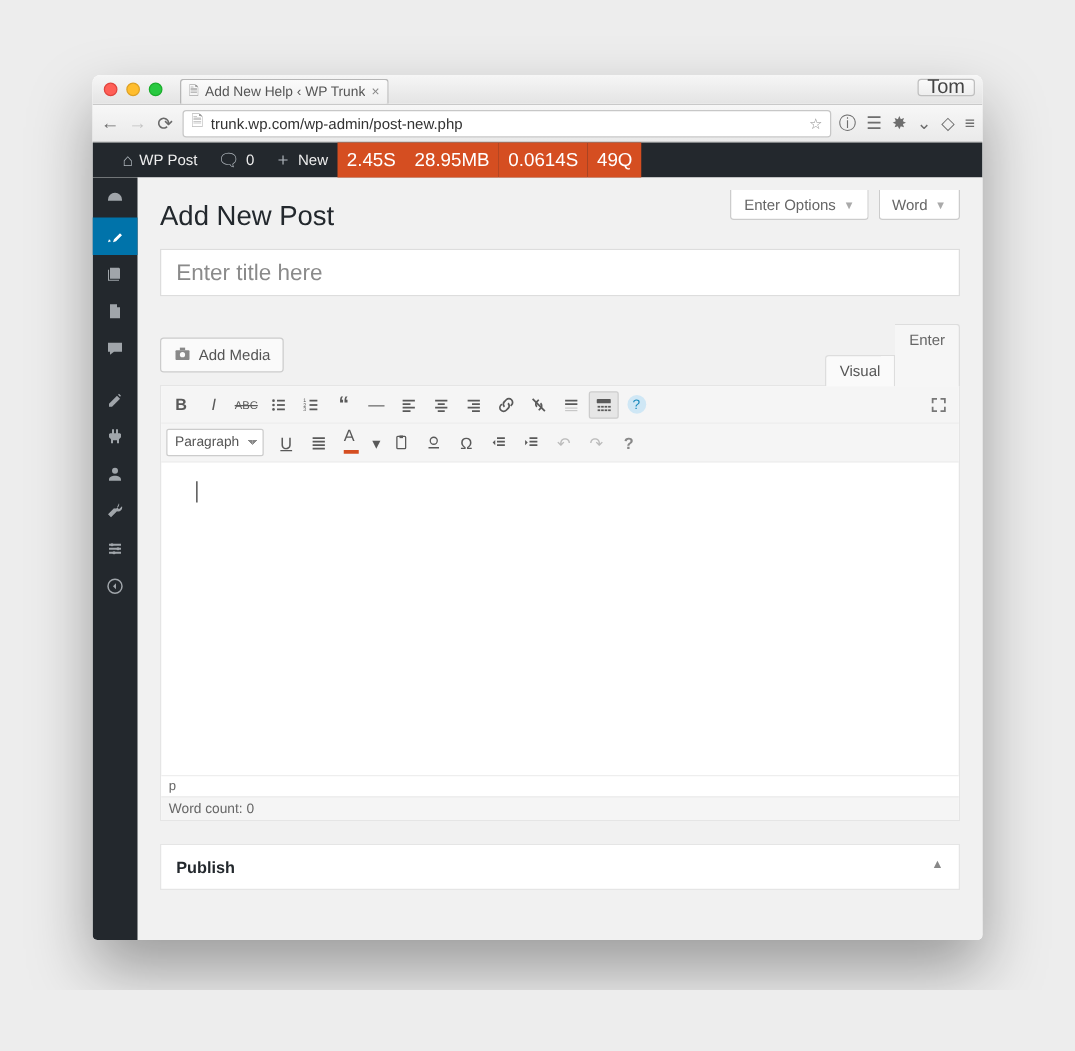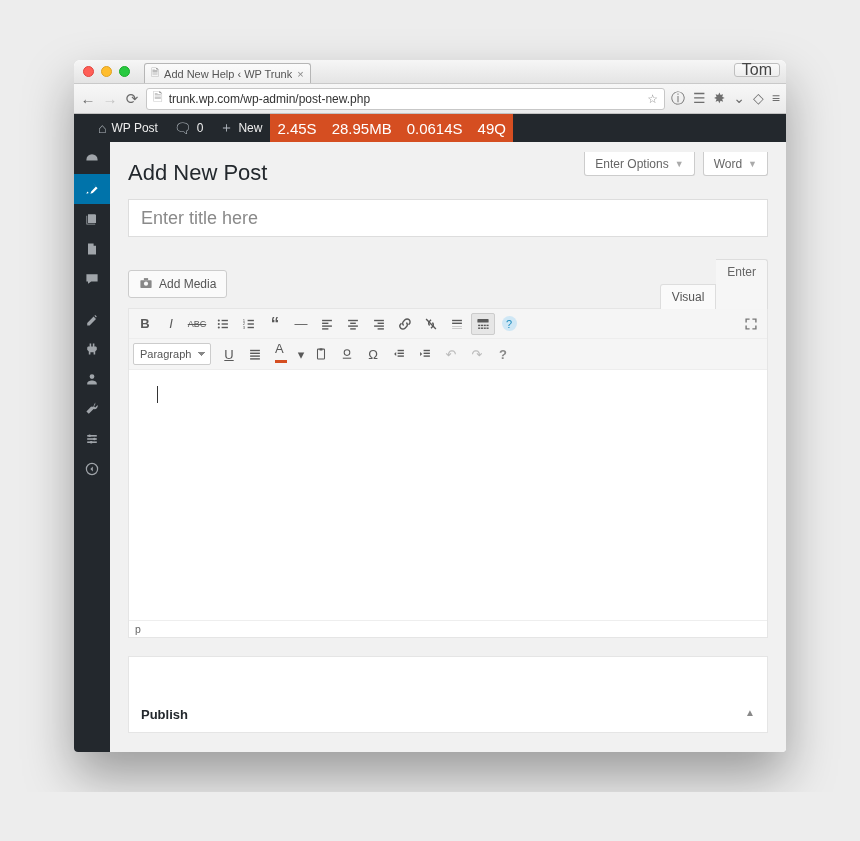--- a/index.html
+++ b/index.html
@@ -142,21 +142,21 @@
   .cursor { display:inline-block; width:1px; height:17px; background:#333; vertical-align:middle; }
 
   .path-bar { border-top:1px solid #eee; font-size:10.5px; color:#666; padding:2px 6px; background:#fff; }
   .wordcount { border-top:1px solid #ececec; background:#f5f5f5; font-size:11px; color:#666; padding:3px 6px; }
 
   .publish-box {
     margin-top:18px; border:1px solid #e5e5e5; background:#fff;
   }
   .publish-box .hndle {
     padding:10px 12px; font-weight:600; font-size:13px; color:#23282d;
-    display:flex; align-items:flex-start;margin-top:40px;
+    display:flex; align-items:flex-start;
   }
   .publish-box .toggle { margin-left:auto; color:#888; font-size:10px; }
 
 </style>
 </head>
 <body>
 
 <div class="window">
 
   <div class="titlebar">
@@ -480,20 +480,21 @@
                 <span style="font-weight:bold;color:#888">?</span>
               </div>
           </div>
         </div>
 
         <div class="canvas">
           <span class="cursor"></span>
         </div>
 
         <div class="path-bar">p</div>
+        <div class="wordcount">Word count: 0</div>
       </div>
 
       <div class="publish-box">
         <div class="hndle">
           <span>Publish</span>
           <span class="toggle">▲</span>
         </div>
       </div>
 
     </div>

